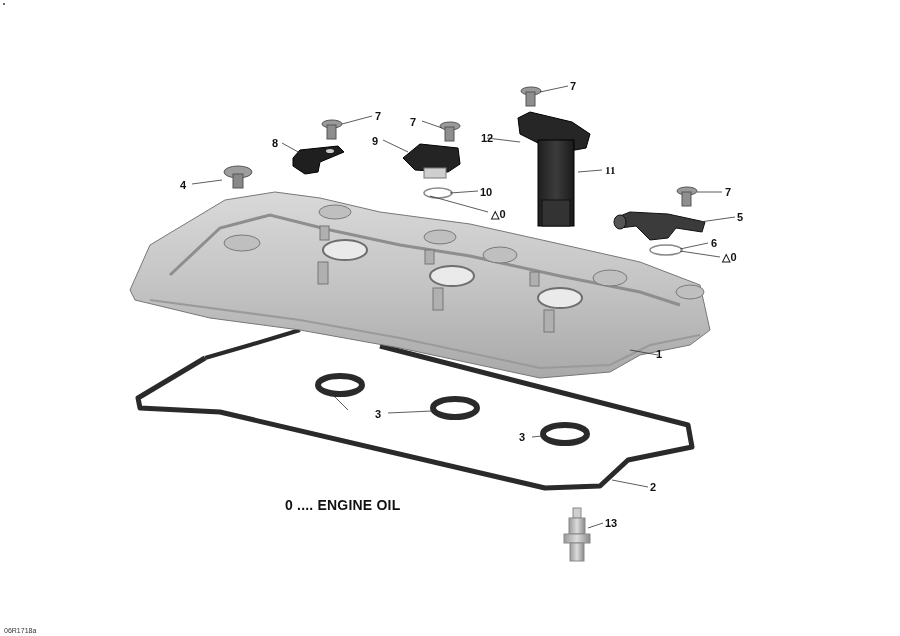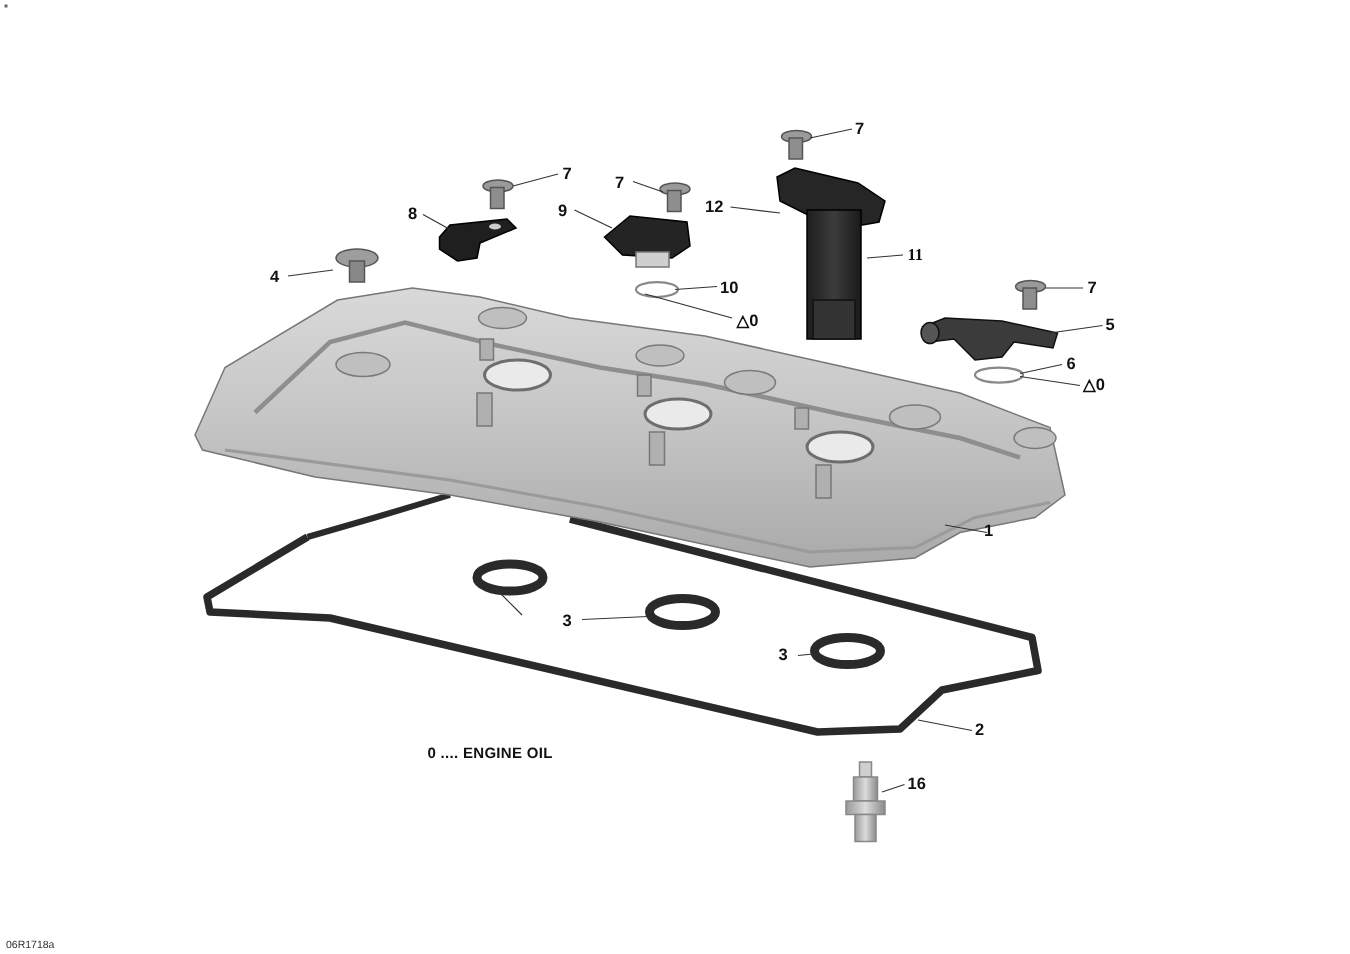--- a/index.html
+++ b/index.html
@@ -1,19 +1,19 @@
 <!DOCTYPE html>
 <html><head>
 <meta charset="utf-8">
 <style>
   html,body{margin:0;padding:0;background:#ffffff;}
   body{width:900px;height:636px;position:relative;overflow:hidden;font-family:"Liberation Sans",sans-serif;}
   #stage{position:absolute;left:0;top:0;width:900px;height:636px;}
   .callout{position:absolute;font-family:"Liberation Sans",sans-serif;font-weight:bold;font-size:11px;color:#111;line-height:11px;white-space:nowrap;}
-  .legend{position:absolute;left:285px;top:497px;font-family:"Liberation Sans",sans-serif;font-weight:bold;font-size:10px;color:#111;letter-spacing:0.2px;}
+  .legend{position:absolute;left:285px;top:497px;font-family:"Liberation Sans",sans-serif;font-weight:bold;font-size:14px;color:#111;letter-spacing:0.2px;}
   .figid{position:absolute;left:4px;top:627px;font-family:"Liberation Sans",sans-serif;font-size:7px;color:#333;}
   .corner{position:absolute;left:3px;top:3px;width:2px;height:2px;background:#666;}
   svg{position:absolute;left:0;top:0;}
 </style>
 </head>
 <body>
 
 <div id="stage">
   <div class="corner"></div>
 
@@ -153,18 +153,18 @@
   <span class="callout" style="left:722px;top:252px;">△0</span>
   <span class="callout" style="left:375px;top:111px;">7</span>
   <span class="callout" style="left:410px;top:117px;">7</span>
   <span class="callout" style="left:570px;top:81px;">7</span>
   <span class="callout" style="left:725px;top:187px;">7</span>
   <span class="callout" style="left:272px;top:138px;">8</span>
   <span class="callout" style="left:372px;top:136px;">9</span>
   <span class="callout" style="left:480px;top:187px;">10</span>
   <span class="callout" style="left:491px;top:209px;">△0</span>
   <span class="callout" style="left:605px;top:165px;font-family:Liberation Serif, serif;">11</span>
-  <span class="callout" style="left:470px;top:133px;">12</span>
-  <span class="callout" style="left:605px;top:518px;">16</span>
+  <span class="callout" style="left:481px;top:133px;">12</span>
+  <span class="callout" style="left:605px;top:518px;">13</span>
 
   <div class="legend">0 .... ENGINE OIL</div>
   <div class="figid">06R1718a</div>
 </div>
 
 </body></html>

